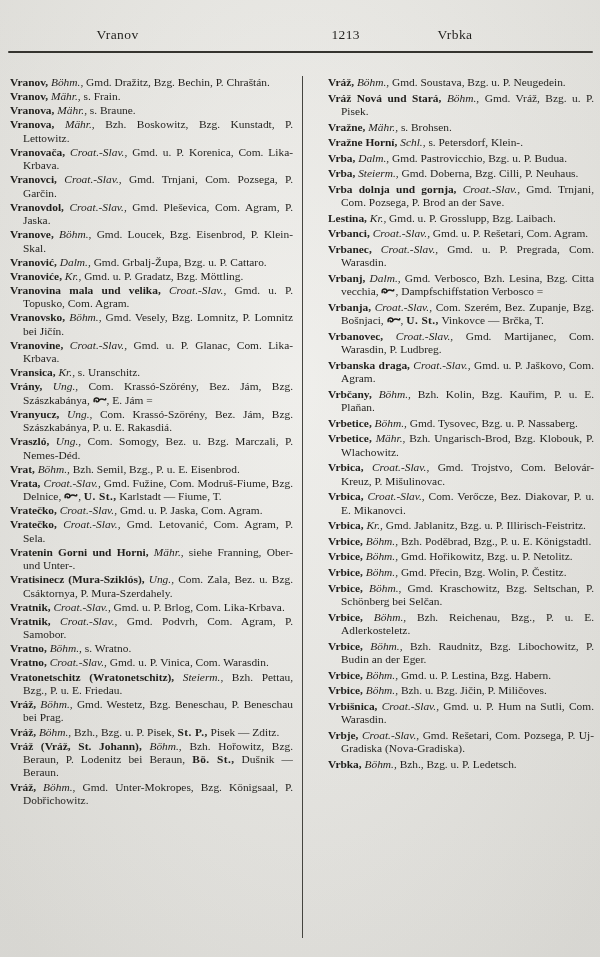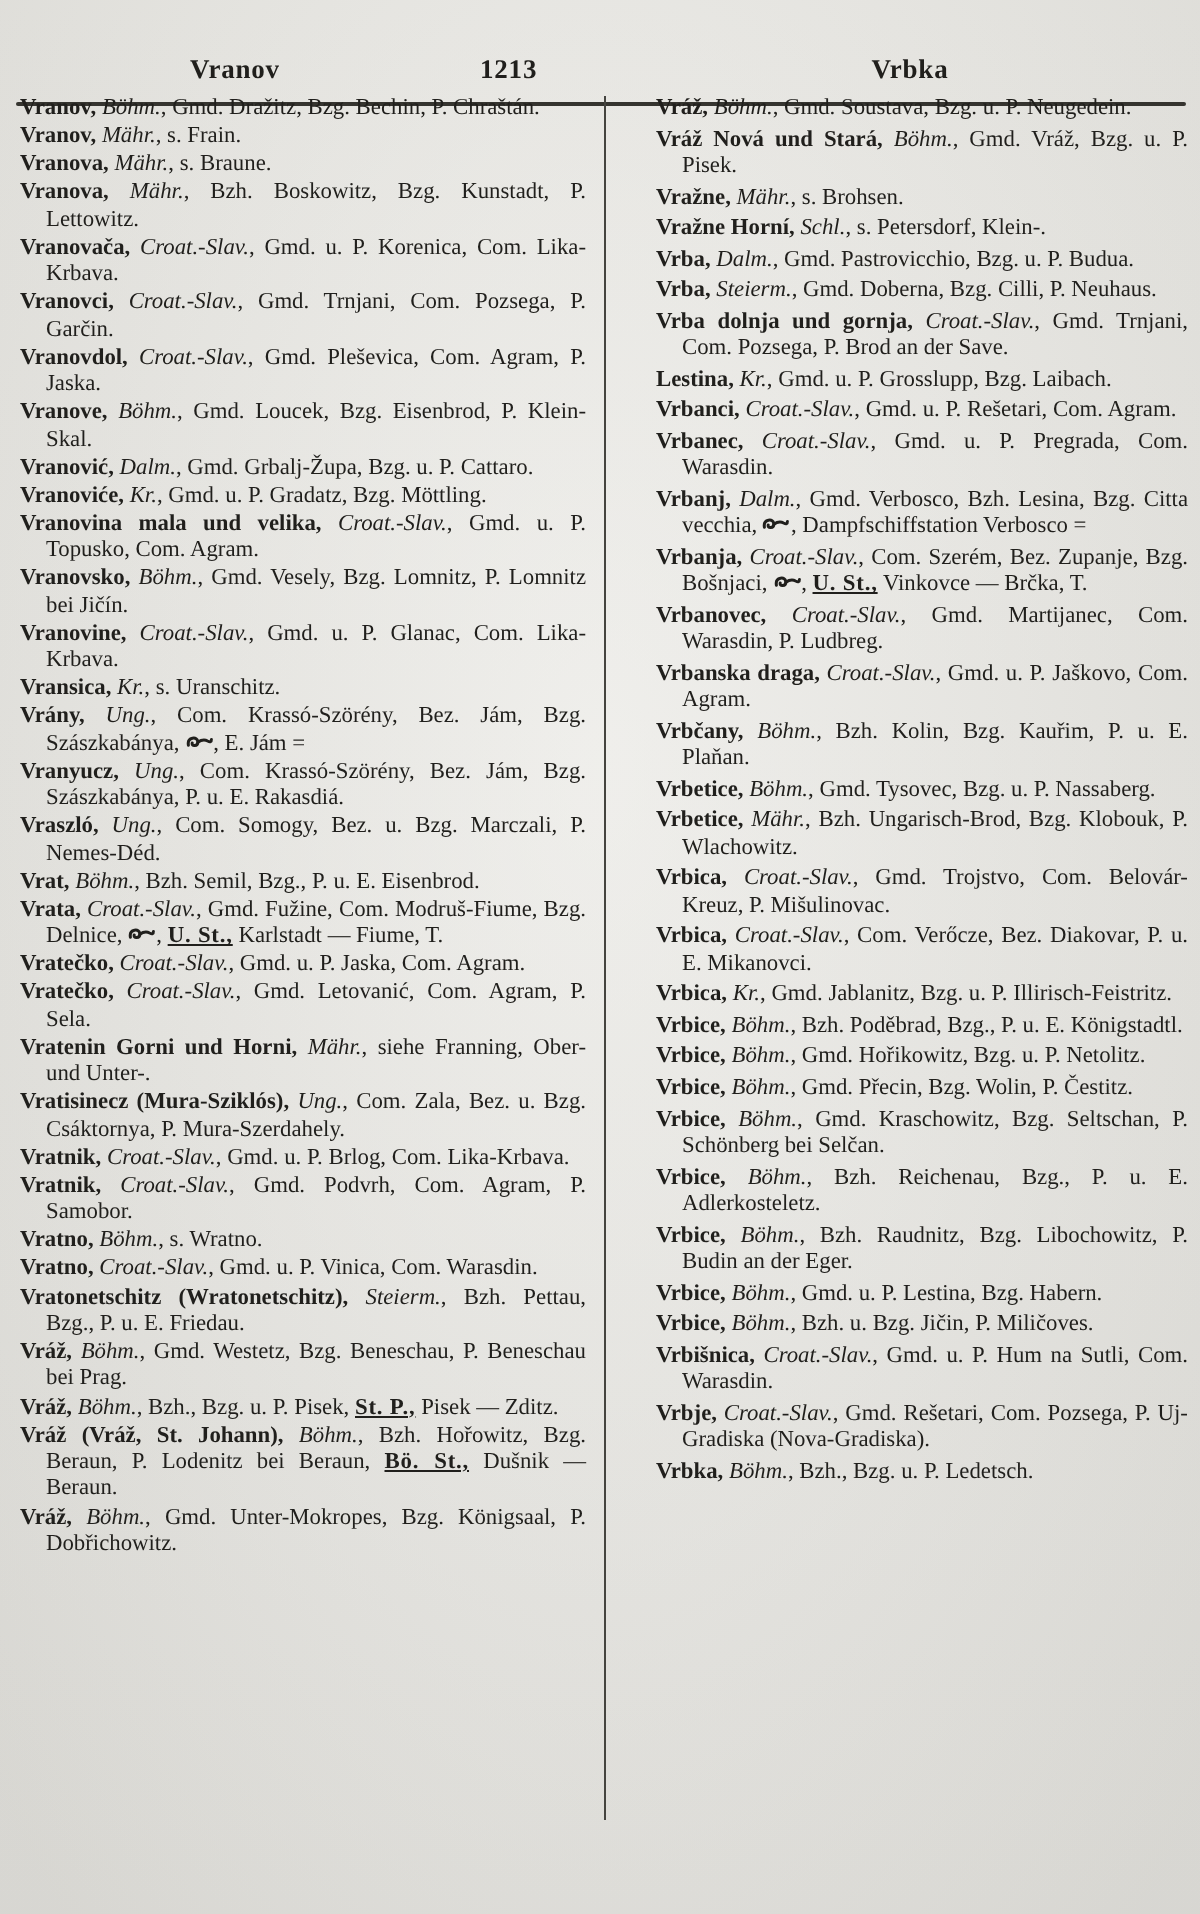--- a/index.html
+++ b/index.html
@@ -12,52 +12,52 @@
   .page{
     position:relative;
     width:600px;height:957px;
     background:
       radial-gradient(ellipse at 50% 40%, rgba(255,255,255,0.35), rgba(0,0,0,0.05) 95%),
       linear-gradient(180deg,#e9e8e3 0%, #e6e5e0 55%, #e3e2dd 100%);
     color:#201f1c;
   }
   .hdr{
     position:absolute;top:27px;left:0;width:600px;height:20px;
-    font-size:13.5px;letter-spacing:0.4px;font-weight:bold;
+    font-size:13.5px;letter-spacing:0.4px;
   }
   .hdr .h-left{position:absolute;left:0;width:300px;text-align:center;padding-right:65px;box-sizing:border-box;}
-  .hdr .h-num{position:absolute;left:240px;width:120px;text-align:left;}
+  .hdr .h-num{position:absolute;left:240px;width:120px;text-align:right;}
   .hdr .h-right{position:absolute;left:300px;width:300px;text-align:center;padding-left:10px;box-sizing:border-box;}
   .hdr-rule{
     position:absolute;top:51px;left:8px;width:585px;height:2px;
     background:#35342f;border-radius:1px;
   }
   .columns{
-    position:absolute;top:48px;left:10px;width:584px;
+    position:absolute;top:76px;left:10px;width:584px;
     display:flex;align-items:flex-start;
   }
   .col{
     width:287px;
     font-size:11.4px;line-height:13.45px;
     text-align:justify;
   }
   .col-divider{
     width:1px;height:862px;
     background:#45443f;
     margin-left:9px;margin-right:8px;
     flex:none;
   }
   .entry{
     margin:0 0 0.6px 0;
     padding-left:13px;text-indent:-13px;
   }
   .col-right .entry{margin-bottom:2.1px;margin-left:17px;}
   .b{font-weight:bold;}
   .i{font-style:italic;}
-  .bs{font-weight:bold;letter-spacing:0.4px;text-decoration:underline;}
+  .bs{font-weight:bold;letter-spacing:0.4px;}
   .ph{
     display:inline-block;width:14px;height:9px;
     vertical-align:-1px;
   }
   .ph svg{display:block;}
 </style>
 </head>
 <body>
 
 <div class="page">

